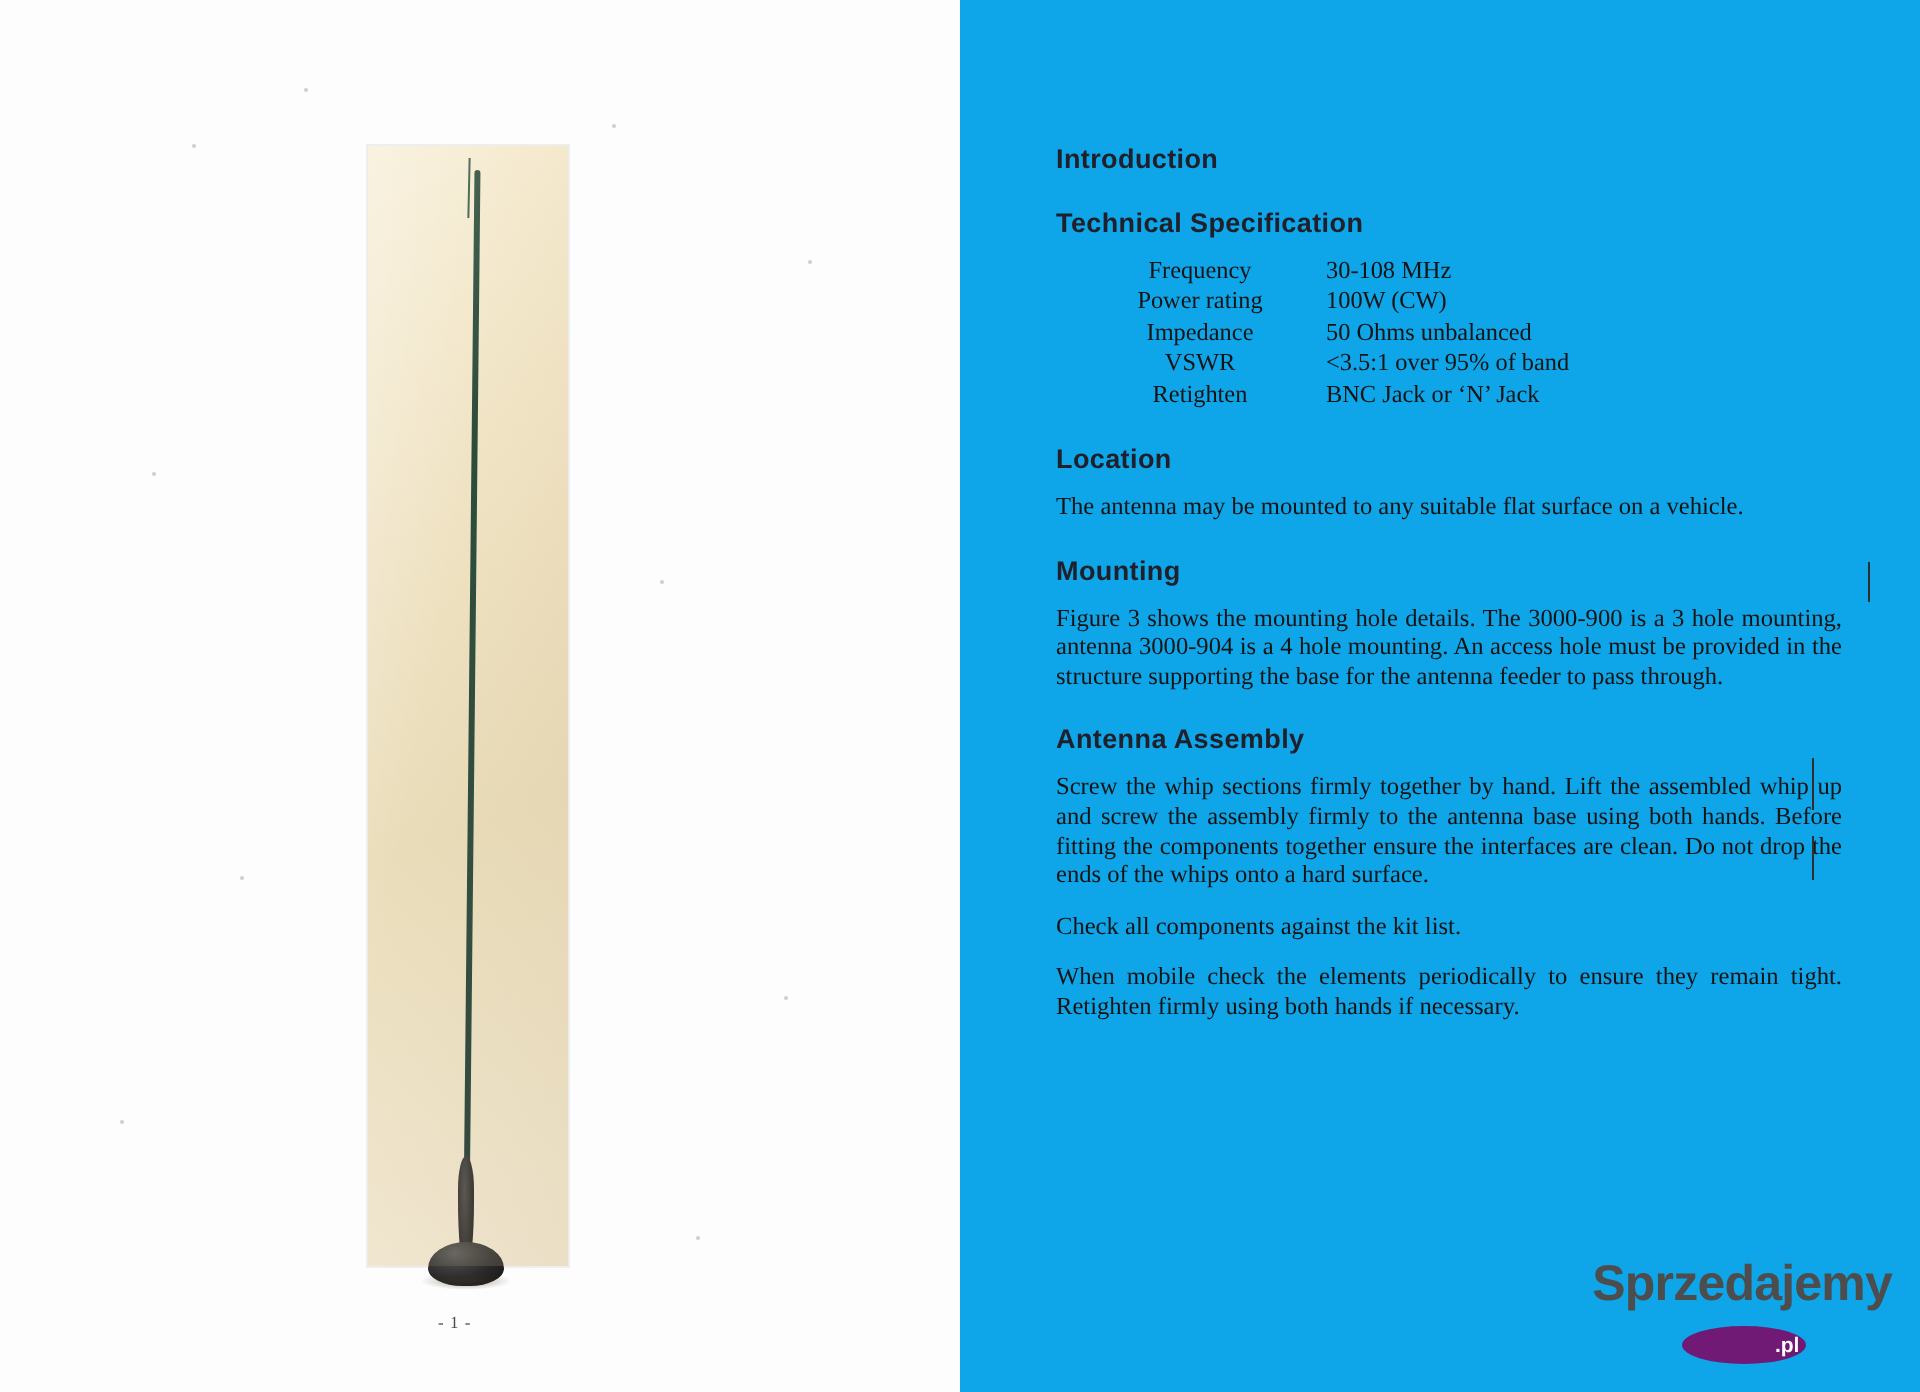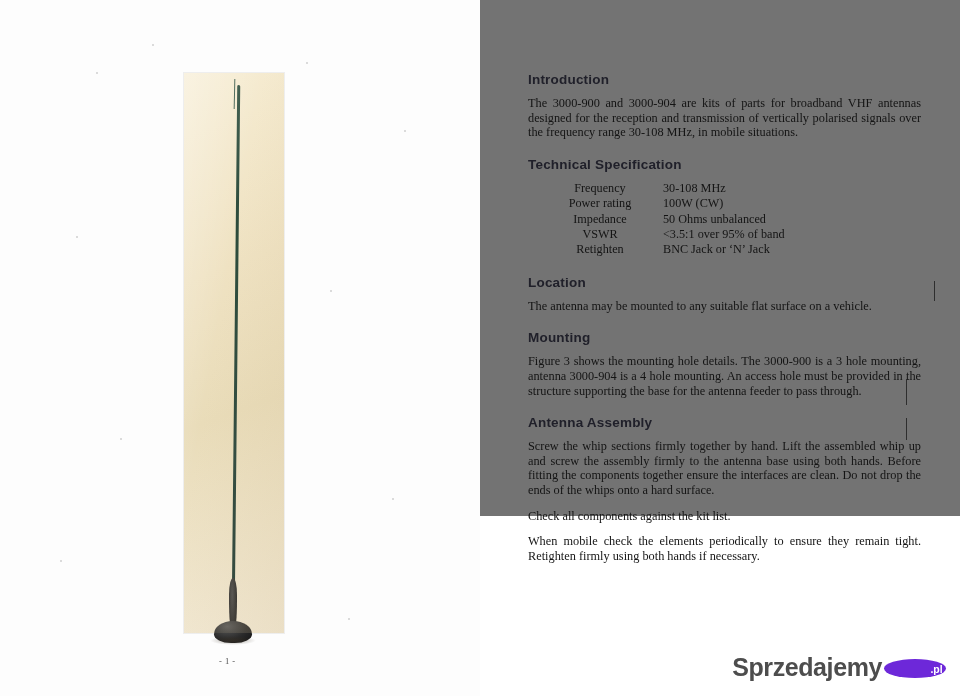--- a/index.html
+++ b/index.html
@@ -97,22 +97,22 @@
     color: #4a4a4a;
     letter-spacing: 0.5px;
     font-family: "Liberation Serif", serif;
   }
   .page-number.left { left: 219px; top: 656px; }
 
   
   .right-page {
     position: absolute;
     left: 480px; top: 0;
-    width: 480px; height: 516px;
-    background: #737373;
+    width: 480px; height: 696px;
+    background: #0ea5e9;
   }
   .doc {
     position: absolute;
     left: 48px;
     top: 72px;
     width: 393px;
   }
   h2.heading {
     font-family: "Liberation Sans", sans-serif;
     font-size: 13.5px;
@@ -153,22 +153,23 @@
   .margin-mark.m1 { left: 934px; top: 281px; height: 20px; }
   .margin-mark.m2 { left: 906px; top: 379px; height: 26px; }
   .margin-mark.m3 { left: 906px; top: 418px; height: 22px; }
 
   
   .watermark {
     position: absolute;
     right: 14px;
     bottom: 14px;
     display: flex;
-    align-items: flex-start;
+    align-items: center;
     font-family: "Liberation Sans", sans-serif;
+    flex-direction: column;
   }
   .watermark .wm-text {
     font-size: 25px;
     font-weight: bold;
     color: #4d4d4d;
     letter-spacing: -0.4px;
   }
   .watermark .wm-badge {
     width: 19px; height: 19px;
     border-radius: 50%;
@@ -210,21 +211,20 @@
   </div>
 
   <div class="page-number left">- 1 -</div>
 </div>
 
 <div class="right-page">
   <div class="doc">
 
     <div class="sec">
       <h2 class="heading">Introduction</h2>
-      <p class="body">The 3000-900 and 3000-904 are kits of parts for broadband VHF antennas designed for the reception and transmission of vertically polarised signals over the frequency range 30-108 MHz, in mobile situations.</p>
     </div>
 
     <div class="sec">
       <h2 class="heading">Technical Specification</h2>
       <table class="spec">
         <tbody>
           <tr>
             <td class="label">Frequency</td>
             <td class="value">30-108 MHz</td>
           </tr>
@@ -268,14 +268,14 @@
   </div>
 
 </div>
 
 <div class="margin-mark m1"></div>
 <div class="margin-mark m2"></div>
 <div class="margin-mark m3"></div>
 
 <div class="watermark">
   <span class="wm-text" style="color: rgb(77, 77, 77);">Sprzedajemy</span>
-  <span class="wm-badge" style="background: #6d28d9; padding-left: 43px;">.pl</span>
+  <span class="wm-badge" style="background: #701a75; padding-left: 43px;">.pl</span>
 </div>
 
 </body></html>

